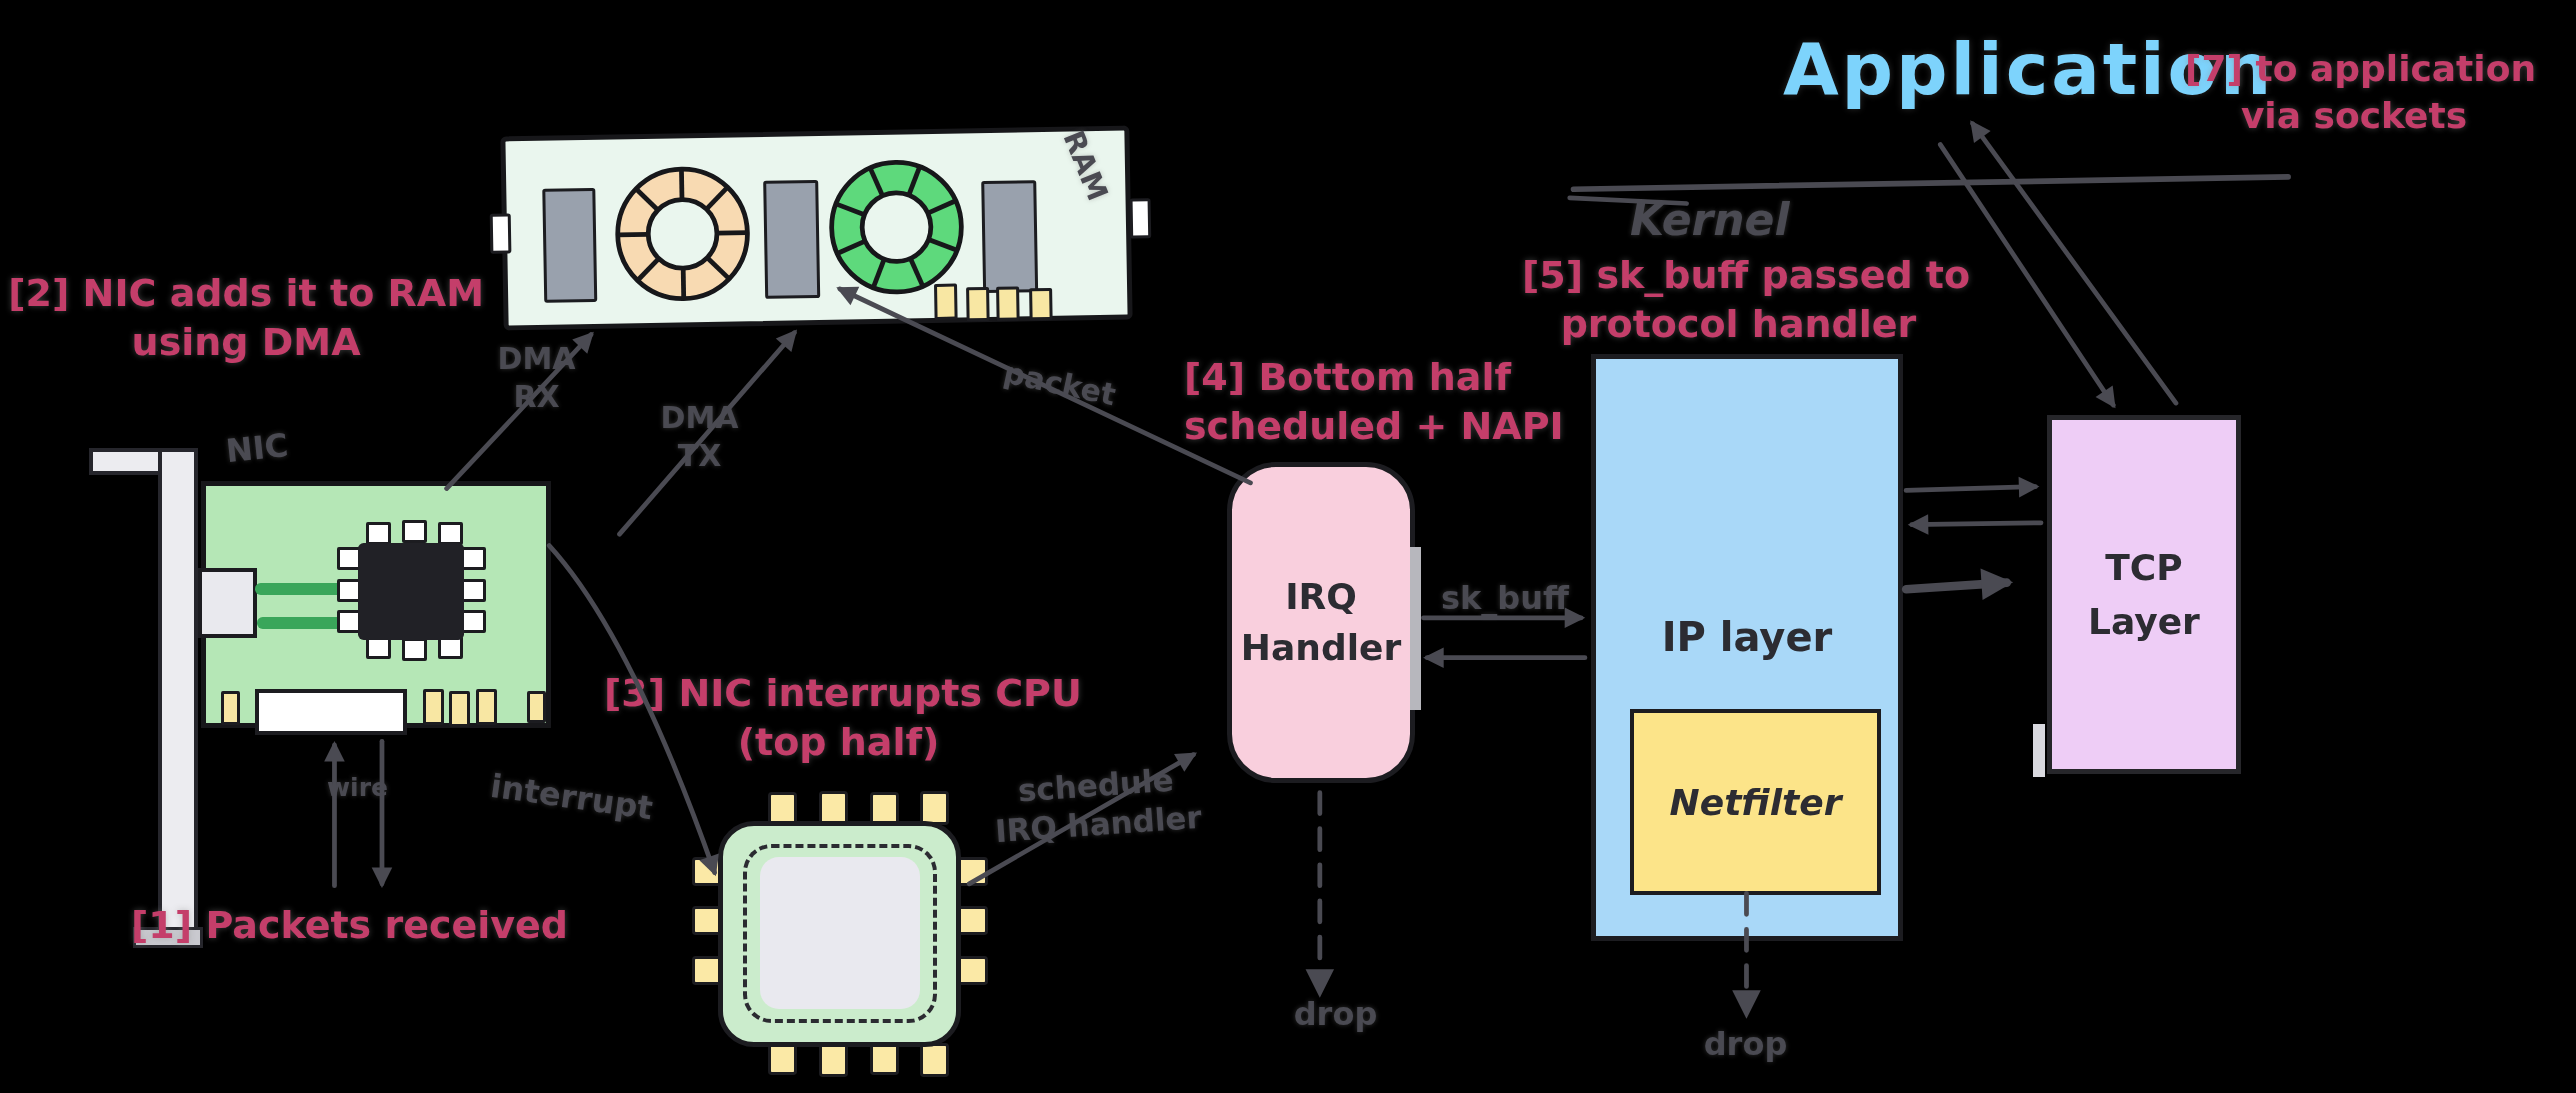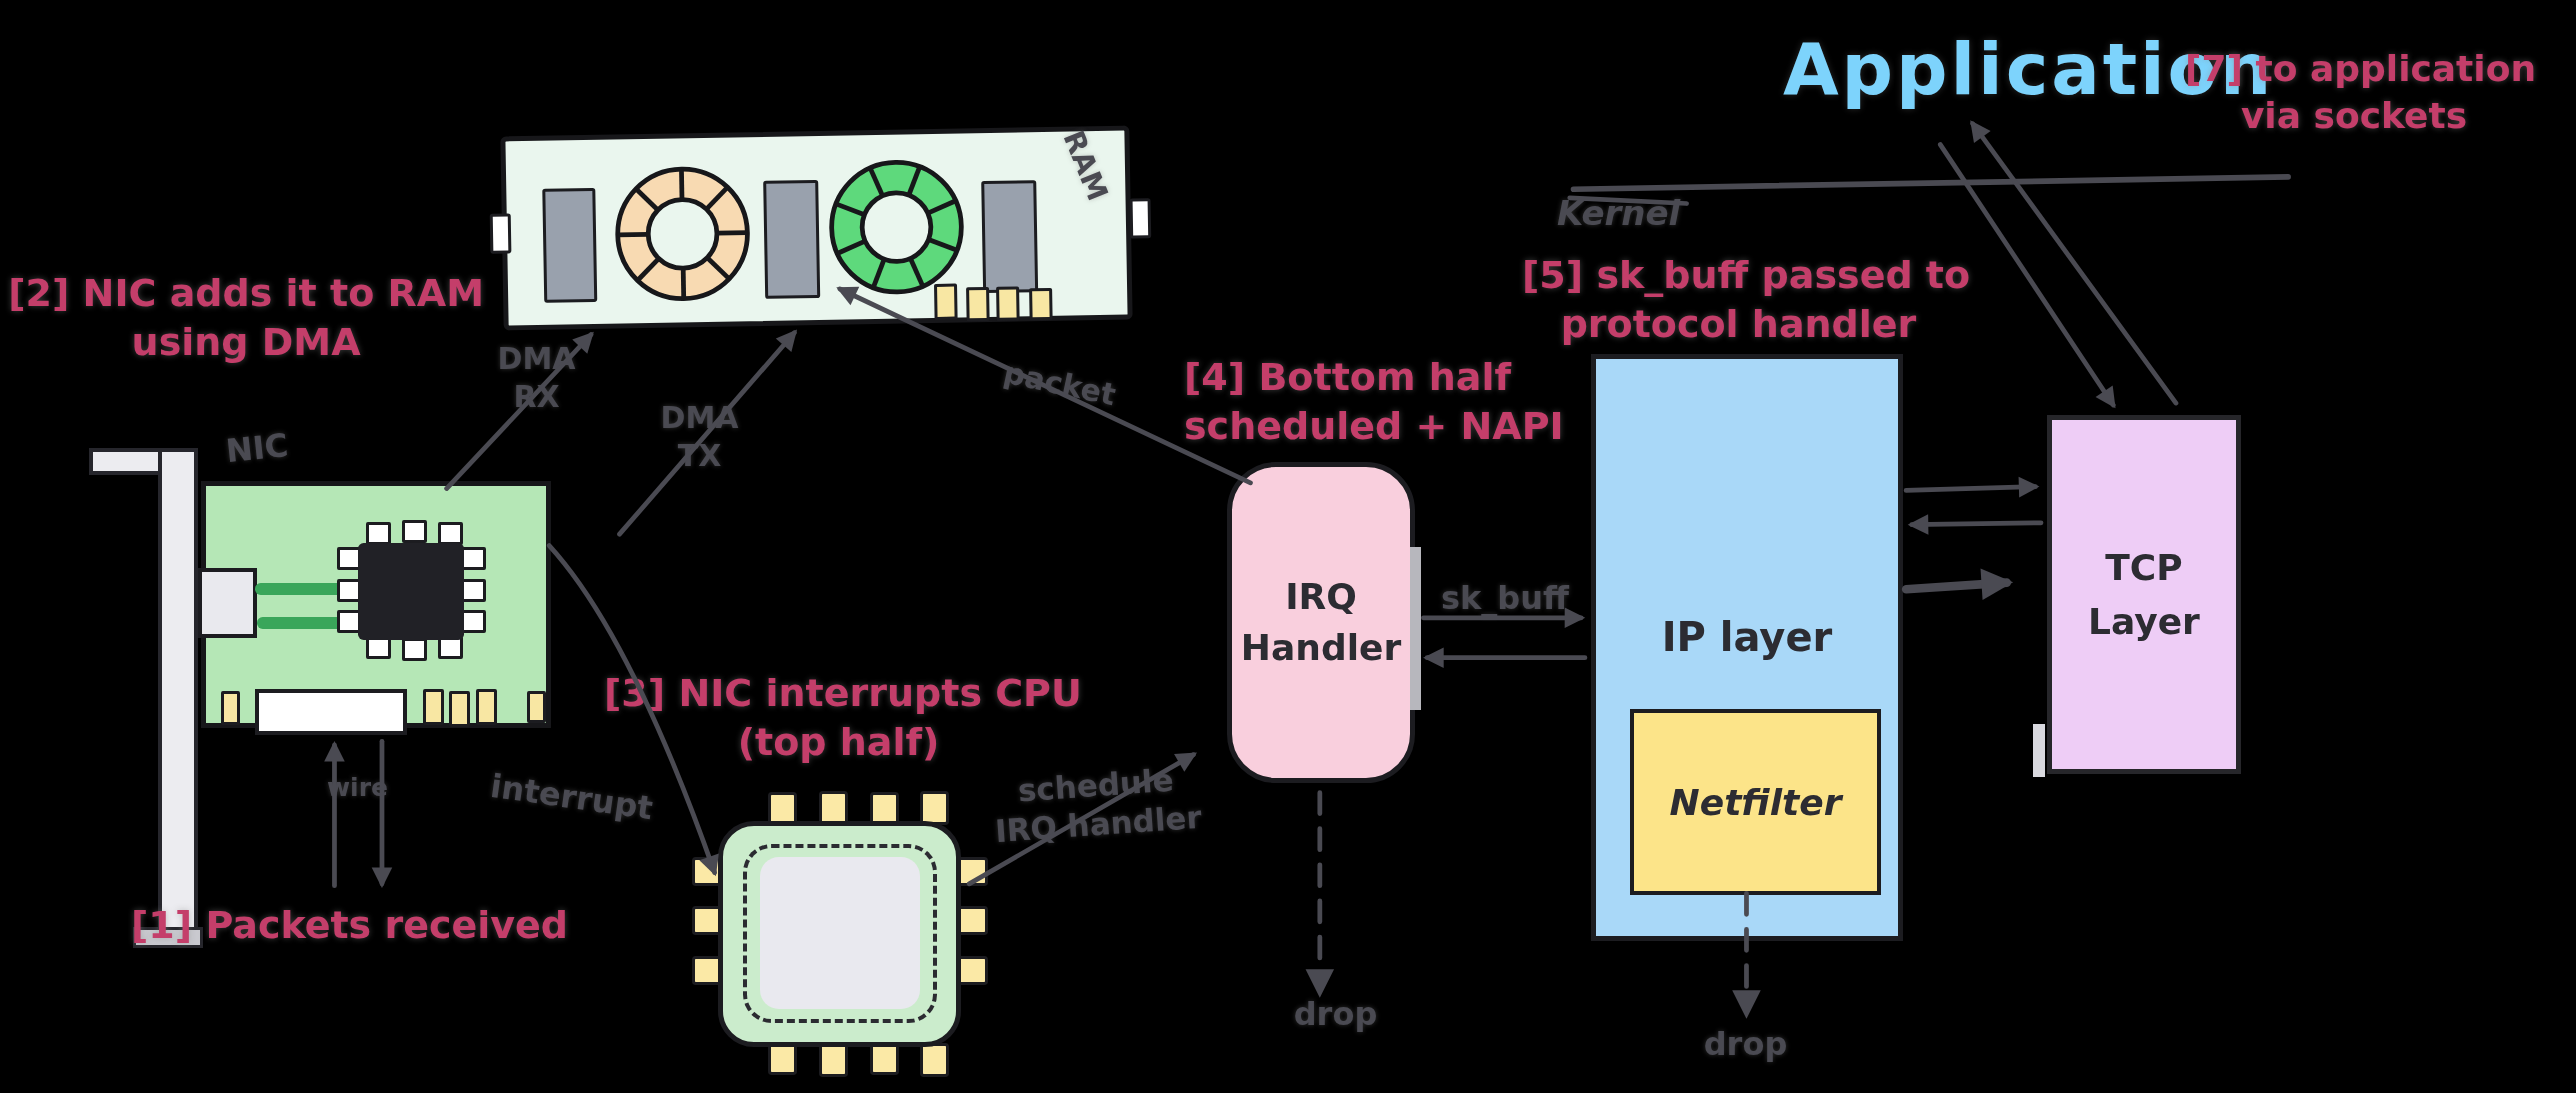--- a/index.html
+++ b/index.html
@@ -53,21 +53,21 @@
   .nfbox{position:absolute;left:34px;top:350px;width:251px;height:186px;background:#fce489;
          border:4.8px solid #1c1c20;display:flex;align-items:center;justify-content:center;}
   .nfbox .boxlbl{font-size:36px;font-style:italic;}
   .tcpbox{left:2047px;top:415px;width:194px;height:359px;background:#eecdf6;border:5.7px solid #26262a;
           display:flex;align-items:center;justify-content:center;}
   .tcpbox .boxlbl{font-size:36px;line-height:1.5;text-align:center;}
   .tcpstrip{left:2033px;top:724px;width:12.4px;height:53px;background:#d9d9df;}
 
   .applbl{left:1783px;top:27px;font-size:72px;font-weight:700;color:#7dd3fc;
           letter-spacing:2.9px;text-shadow:0 0 7.6px rgba(120,120,120,.35);white-space:nowrap;}
-  .kernellbl{left:1557px;top:192px;font-size:34px;font-style:italic;}
+  .kernellbl{left:1630px;top:192px;font-size:44px;font-style:italic;}
 
   svg.overlay{position:absolute;left:0;top:0;pointer-events:none;}
 </style>
 </head>
 <body>
 
 <div id="canvas">
 
   <div class="abs ram">
     <div class="ramchip" style="left:36px;top:48px;width:53px;height:114px;"></div>

